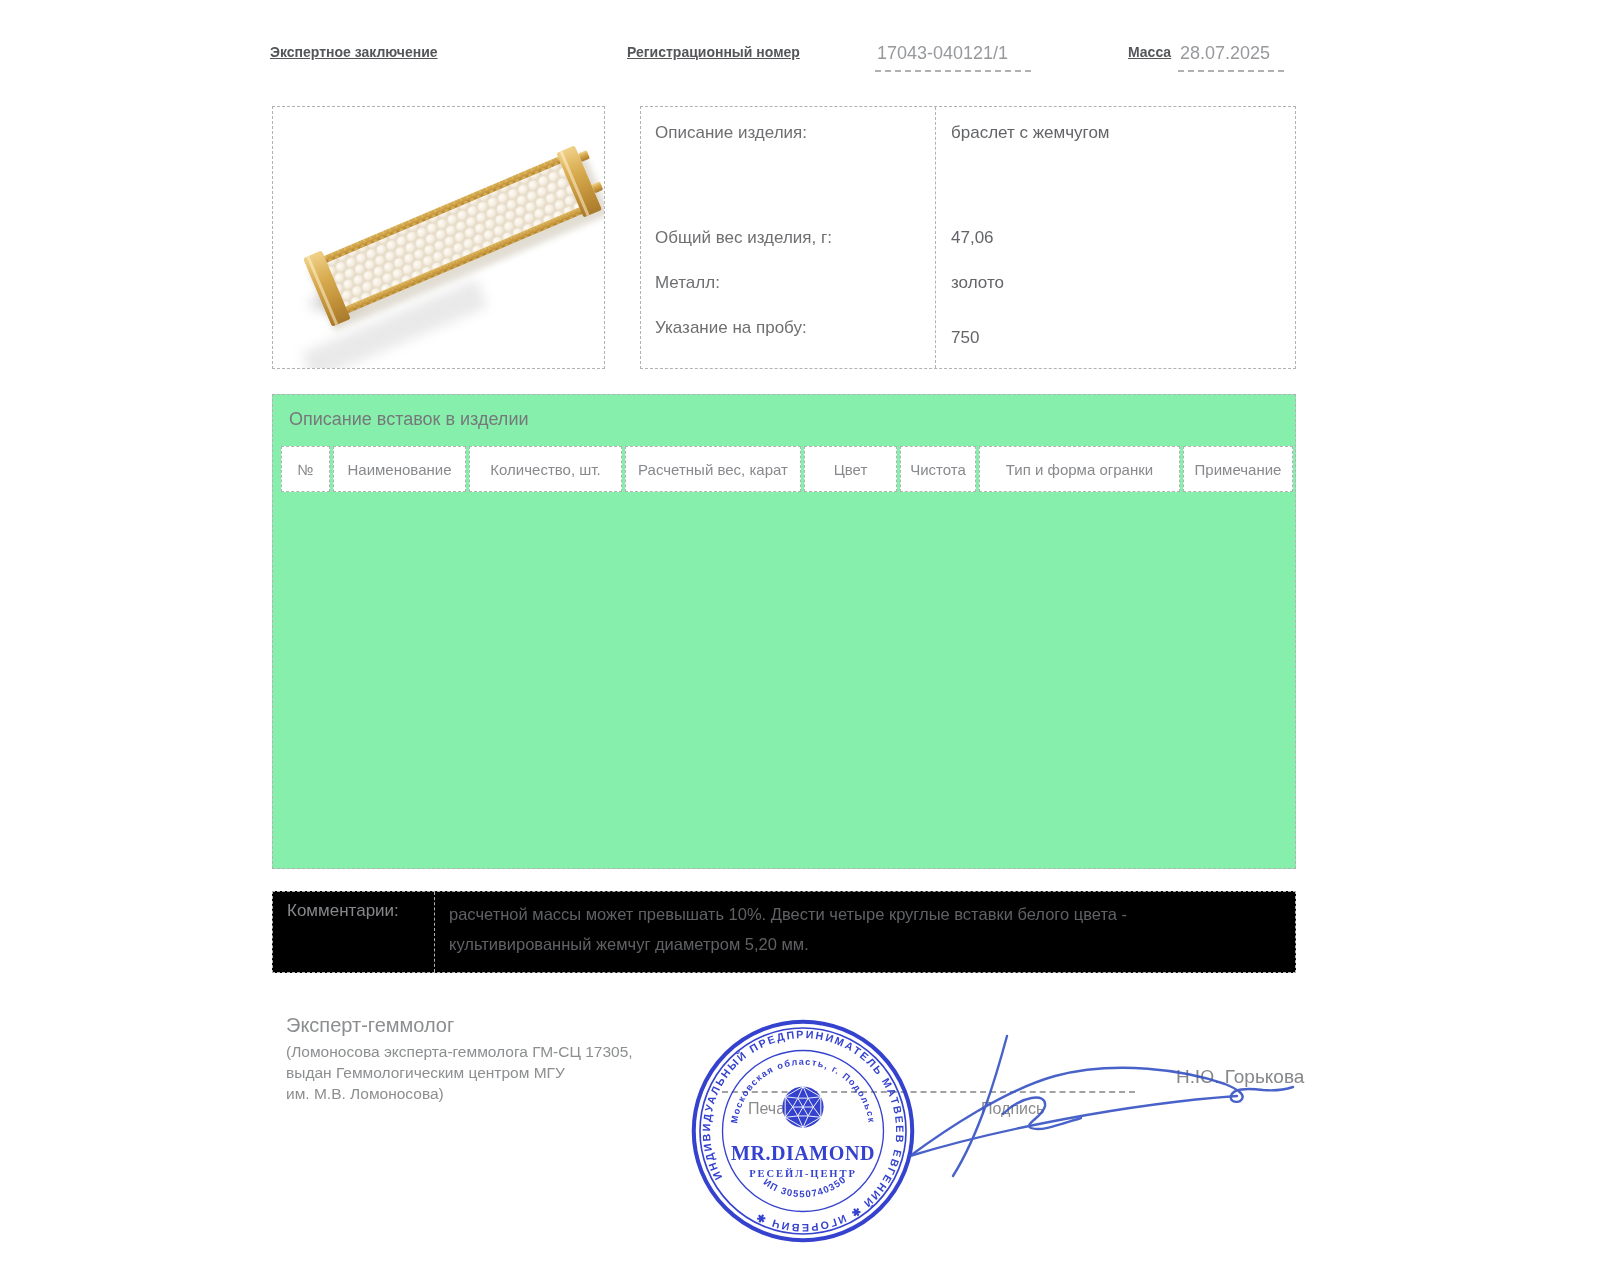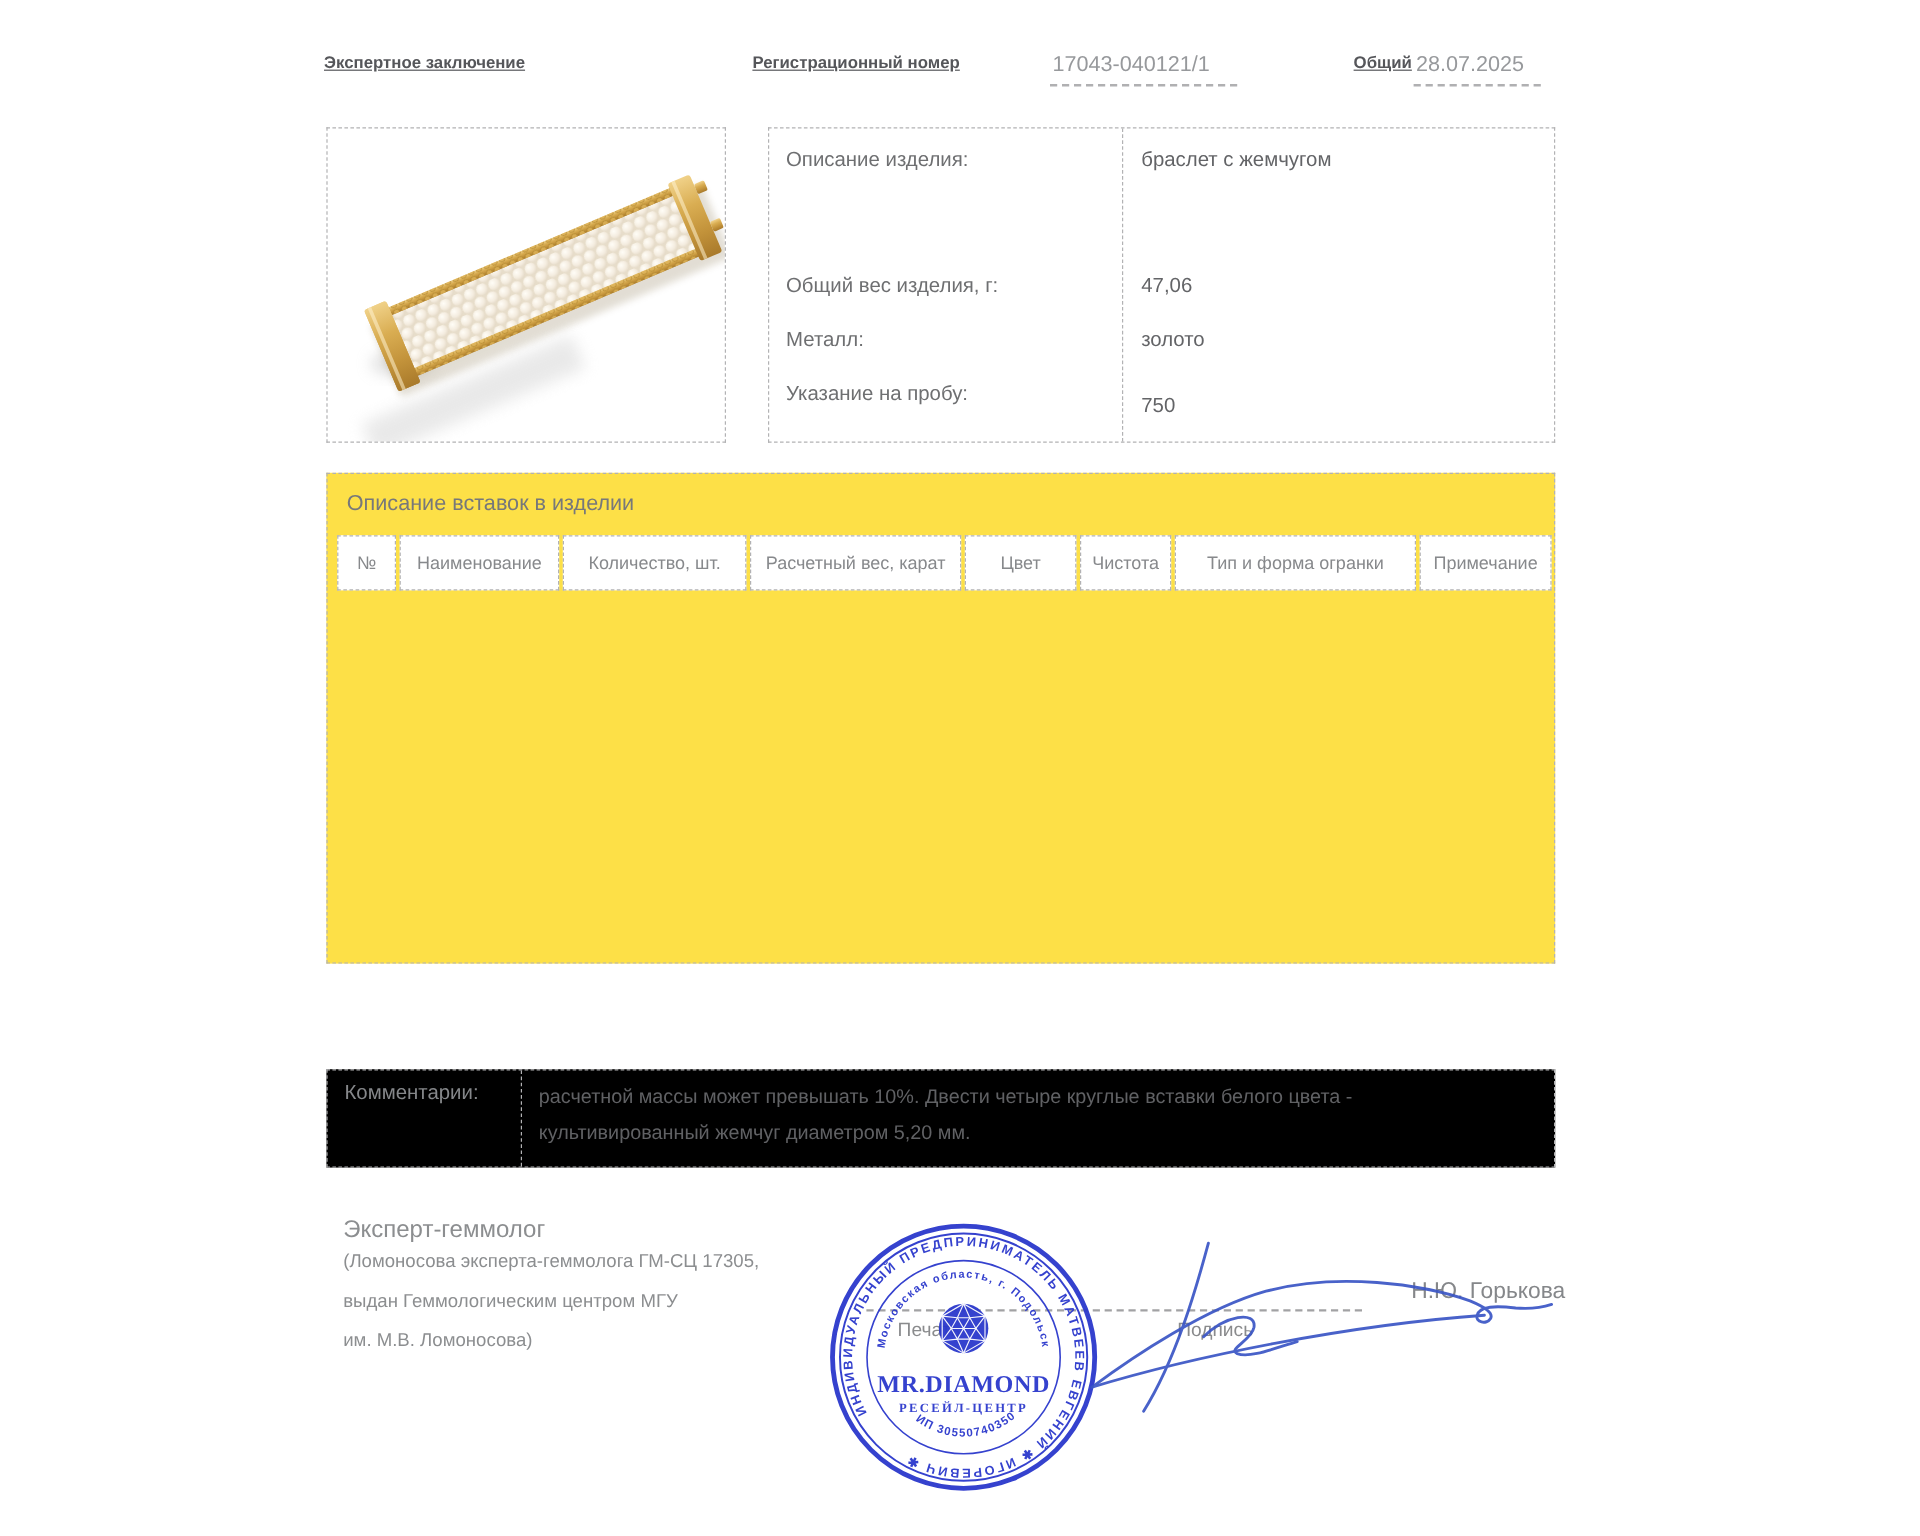--- a/index.html
+++ b/index.html
@@ -16,38 +16,38 @@
   .v-divider{position:absolute;top:0;bottom:0;border-left:1px dashed #b2b2b4;}
   
   .section-title{font-size:18px;color:#77787a;}
   .hcell{border:1px dashed #b2b2b4;box-sizing:border-box;height:46px;
          display:flex;align-items:center;justify-content:center;
          font-size:15px;color:#87898c;background:#fff;}
   
   .comment-line{font-size:16.5px;color:#606164;line-height:30px;}
   
   .expert-role{font-size:20px;color:#8c8e90;}
-  .expert-cert{font-size:15.5px;color:#8c8e90;line-height:21px;margin-top:12px;}
+  .expert-cert{font-size:15.5px;color:#8c8e90;line-height:21px;}
   .caption{font-size:16px;color:#8a8b8d;}
   .expert-name{font-size:19px;color:#85878a;}
   .dash-line{border-top:2px dashed #a2a2a4;height:0;}
   svg text{font-family:"Liberation Sans",sans-serif;}
   .stamp-serif{font-family:"Liberation Serif",serif;}
 </style>
 </head>
 <body>
 
 <div id="page">
 
   <div class="abs bold-label" style="left:270px;top:44px;">Экспертное заключение</div>
   <div class="abs bold-label" style="left:627px;top:44px;">Регистрационный номер</div>
   <div class="abs" style="left:875px;top:43px;">
     <span class="underline-val" style="min-width:148px;">17043-040121/1</span>
   </div>
-  <div class="abs bold-label" style="left:1128px;top:44px;">Общий</div>
+  <div class="abs bold-label" style="left:1128px;top:44px;">Масса</div>
   <div class="abs" style="left:1178px;top:43px;">
     <span class="underline-val" style="min-width:98px;">28.07.2025</span>
   </div>
 
   <div class="abs dash-box" style="left:272px;top:106px;width:333px;height:263px;background:#fff;">
     <svg width="331" height="261" viewBox="0 0 331 261">
       <defs>
         <linearGradient id="gold" x1="0" y1="0" x2="0" y2="1">
           <stop offset="0" stop-color="#f0d188"></stop>
             <stop offset="0.35" stop-color="#d9ad52"></stop>
@@ -105,21 +105,21 @@
     <div class="abs info-label" style="left:14px;top:16px;">Описание изделия:</div>
     <div class="abs info-value" style="left:310px;top:16px;">браслет с жемчугом</div>
     <div class="abs info-label" style="left:14px;top:121px;">Общий вес изделия, г:</div>
     <div class="abs info-value" style="left:310px;top:121px;">47,06</div>
     <div class="abs info-label" style="left:14px;top:166px;">Металл:</div>
     <div class="abs info-value" style="left:310px;top:166px;">золото</div>
     <div class="abs info-label" style="left:14px;top:211px;">Указание на пробу:</div>
     <div class="abs info-value" style="left:310px;top:221px;">750</div>
   </div>
 
-  <div class="abs dash-box" style="left:272px;top:394px;width:1024px;height:409px;background:#fde047;">
+  <div class="abs dash-box" style="left:272px;top:394px;width:1024px;height:475px;background:#86efac;">
     <div class="abs section-title" style="left:16px;top:14px;">Описание вставок в изделии</div>
     <div class="abs" style="left:8px;top:51px;right:2px;display:flex;gap:3px;">
       <div class="hcell" style="width:49px;">№</div>
       <div class="hcell" style="width:133px;">Наименование</div>
       <div class="hcell" style="width:153px;">Количество, шт.</div>
       <div class="hcell" style="width:176px;">Расчетный вес, карат</div>
       <div class="hcell" style="width:93px;">Цвет</div>
       <div class="hcell" style="width:76px;">Чистота</div>
       <div class="hcell" style="width:201px;">Тип и форма огранки</div>
       <div class="hcell" style="flex:1;">Примечание</div>

